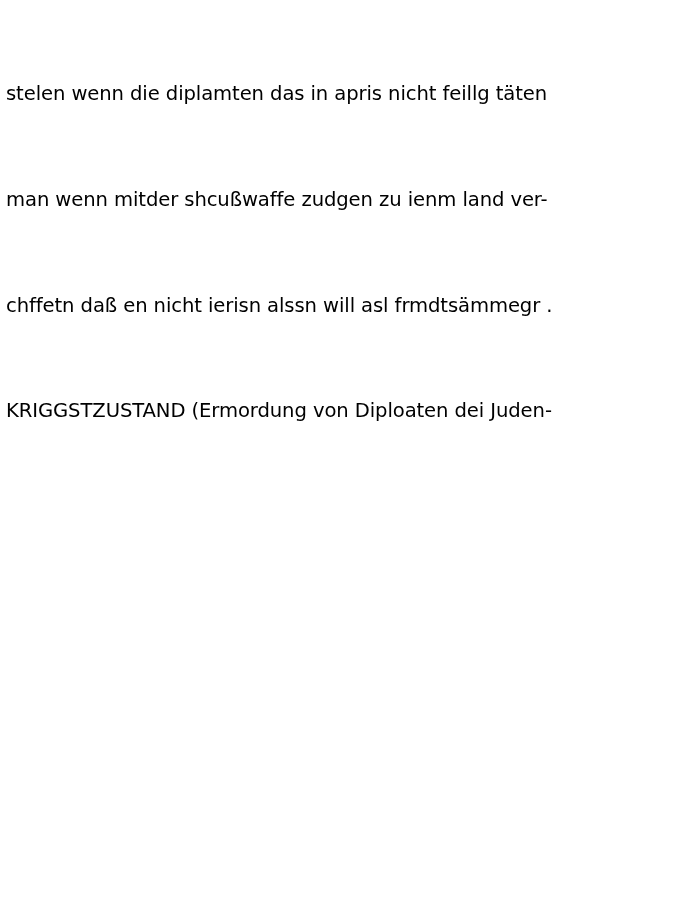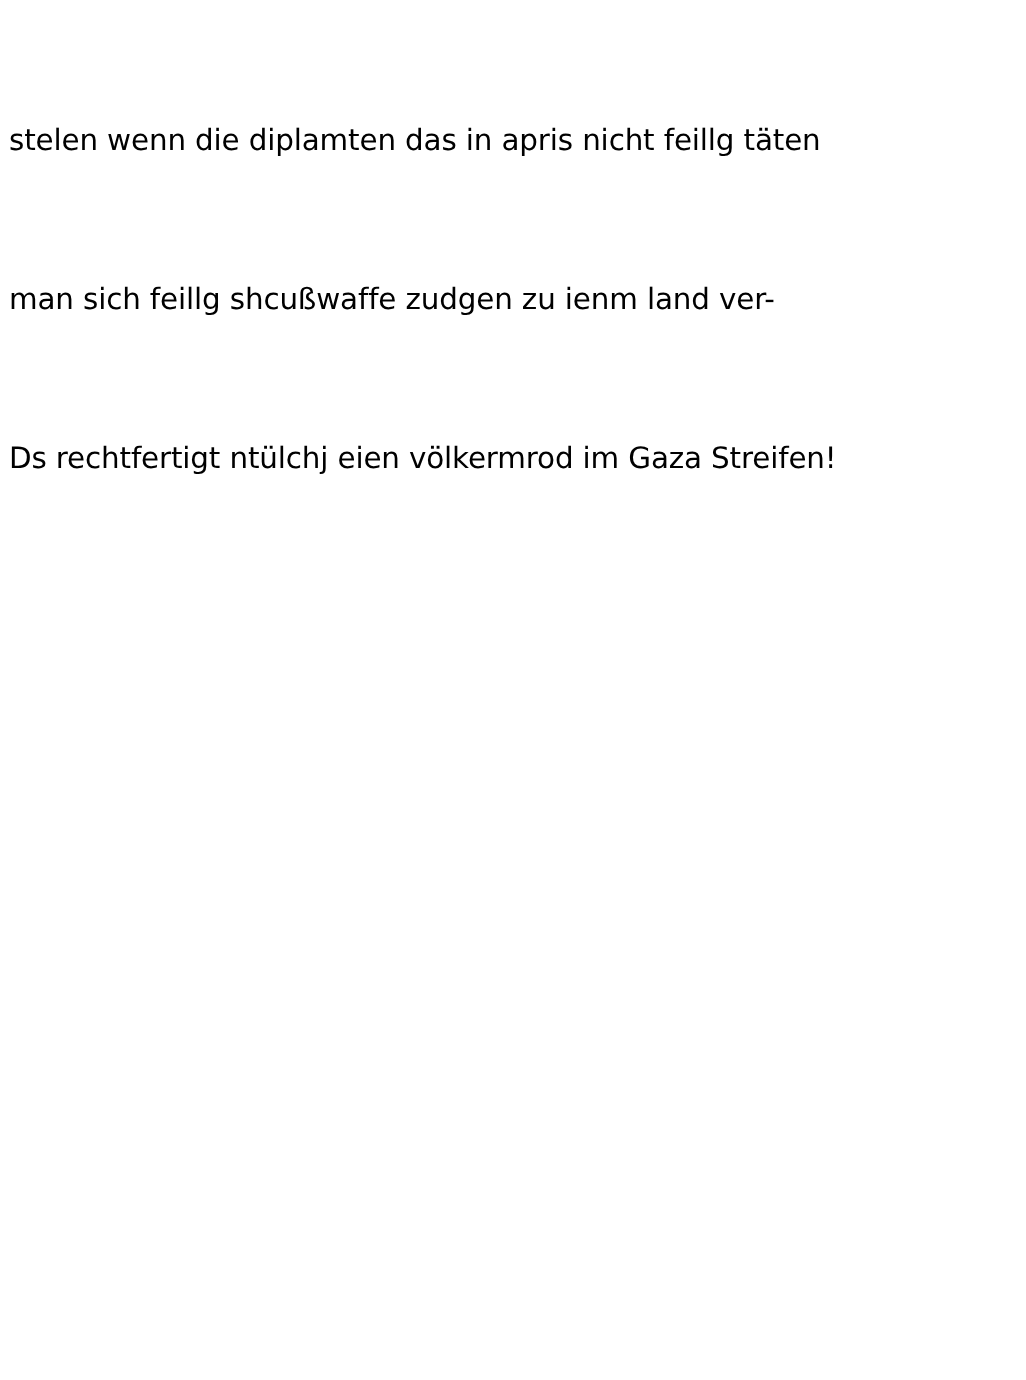--- a/index.html
+++ b/index.html
@@ -34,22 +34,23 @@
     display: block;
     white-space: pre;
   }
 </style>
 </head>
 <body>
 
 <div id="doc">
   <div class="para">
     <span class="line">stelen wenn die diplamten das in apris nicht feillg täten</span>
-    <span class="line">man sich feillg shcußwaffe zudgen zu ienm land ver-</span>
-    <span class="line">Ds rechtfertigt ntülchj eien völkermrod im Gaza Streifen!</span>
+    <span class="line">man wenn mitder shcußwaffe zudgen zu ienm land ver-</span>
+    <span class="line">chffetn daß en nicht ierisn alssn will asl frmdtsämmegr .</span>
+    <span class="line">KRIGGSTZUSTAND (Ermordung von Diploaten dei Juden-</span>
     
     
     
     
     
     
     
     
     
     

